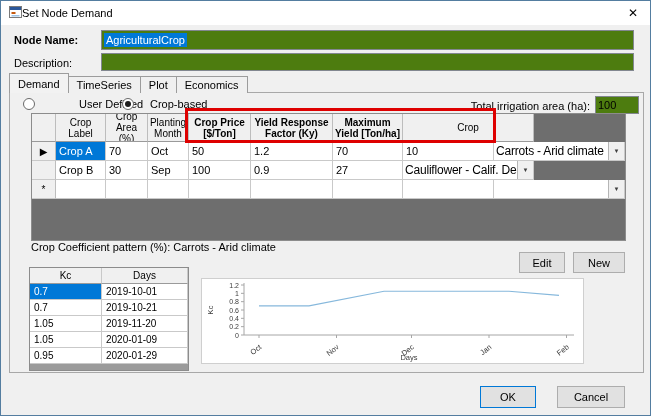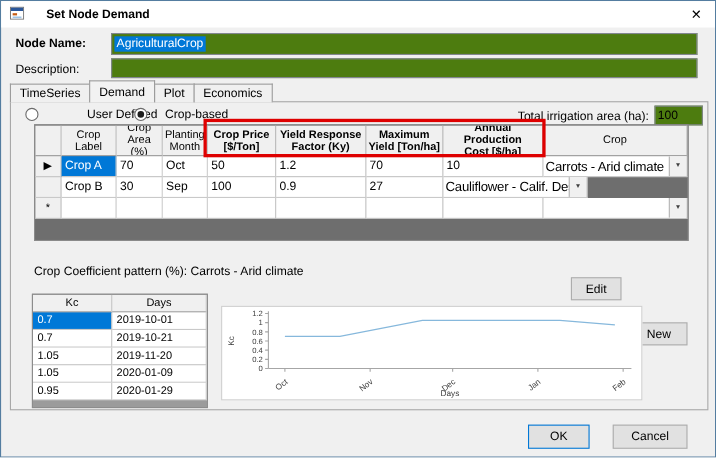--- a/index.html
+++ b/index.html
@@ -4,21 +4,21 @@
 <style>
   * { margin:0; padding:0; box-sizing:border-box; }
   html,body { width:651px; height:416px; overflow:hidden; }
   body { font-family:"Liberation Sans", sans-serif; background:#fff; }
   .dialog { position:relative; width:651px; height:416px; background:#f0f0f0;
             border:1px solid #547da0; font-size:11px; color:#000; overflow:hidden; }
 
   
   .titlebar { position:absolute; top:0; left:0; right:0; height:24px; background:#fff;
               display:flex; align-items:center; padding-left:8px; }
-  .titlebar .title { font-size:11px; margin-left:20px;font-weight:bold; }
+  .titlebar .title { font-size:11px; margin-left:0; }
   .close-btn { position:absolute; right:0; top:0; width:34px; height:23px; display:flex;
                align-items:center; justify-content:center; font-size:12px; cursor:pointer; }
 
   .lbl { position:absolute; font-size:11px; white-space:nowrap; }
   .textbox { position:absolute; background:#4d7c0f; border:1px solid #828790; height:20px;
              display:flex; align-items:center; padding:0 2px; font-size:11px; overflow:hidden; }
   .node-name-lbl { left:13px; top:33px; font-weight:bold; }
   .node-name-box { left:100px; top:29px; width:533px; }
   .node-name-box .selected-text { background:#0078d7; color:#fff; padding:1px 2px; }
   .desc-lbl { left:13px; top:56px; }
@@ -37,21 +37,21 @@
   
   .radio { position:absolute; display:flex; align-items:center; gap:5px; cursor:pointer; z-index:2; }
   .radio .dot { width:12px; height:12px; border:1px solid #6a6a6a; border-radius:50%;
                 background:#fff; position:relative; }
   .radio.on .dot::after { content:""; position:absolute; left:2px; top:2px; width:6px;
                           height:6px; border-radius:50%; background:#1d1d1d; }
   .total-lbl { right:60px; top:99px; z-index:2; }
   .total-box { left:594px; top:95px; width:44px; height:18px; z-index:2; }
 
   
-  .grid { position:absolute; left:30px; top:112px; width:595px; height:106px;
+  .grid { position:absolute; left:30px; top:112px; width:595px; height:128px;
           border:1px solid #8c8c8c; background:#6e6e6e; display:flex; flex-direction:column;
           z-index:2; overflow:hidden; }
   .g-row { display:flex; height:19px; flex:none; }
   .g-row.hdr { height:28px; }
   .g-cell { background:#fff; border-right:1px solid #c9c9c9; border-bottom:1px solid #c9c9c9;
             font-size:11px; display:flex; align-items:center; padding:0 3px; overflow:hidden;
             white-space:nowrap; }
   .hdr .g-cell { background:#f0f0f0; justify-content:center; text-align:center; font-size:10px;
                  line-height:11px; white-space:pre-line; padding:0 1px;
                  border-right:1px solid #bdbdbd; border-bottom:1px solid #9a9a9a; }
@@ -69,21 +69,21 @@
   .g-filler { flex:1; background:#6e6e6e; }
 
   .redbox { position:absolute; left:184px; top:107px; width:311px; height:35px;
             border:3px solid #de0000; z-index:6; pointer-events:none; }
 
   .pattern-lbl { left:30px; top:240px; z-index:2; }
 
   .btn { position:absolute; background:#e1e1e1; border:1px solid #adadad; font-size:11px;
          display:flex; align-items:center; justify-content:center; cursor:pointer; z-index:2; }
   .btn-edit { left:518px; top:251px; width:46px; height:21px; }
-  .btn-new  { left:572px; top:251px; width:52px; height:21px;margin-top:41px; }
+  .btn-new  { left:572px; top:251px; width:52px; height:21px; }
   .btn-ok   { left:479px; top:385px; width:56px; height:22px; border:1px solid #0078d7; }
   .btn-cancel { left:556px; top:385px; width:68px; height:22px; }
 
   
   .kct { position:absolute; left:28px; top:266px; width:160px; height:104px;
          border:1px solid #8c8c8c; background:#9b9b9b; display:flex; flex-direction:column;
          z-index:2; overflow:hidden; }
   .kct-row { display:flex; height:16px; flex:none; }
   .kct-cell { background:#fff; border-right:1px solid #c9c9c9; border-bottom:1px solid #c9c9c9;
               font-size:10px; display:flex; align-items:center; padding:0 4px; overflow:hidden; }
@@ -115,22 +115,22 @@
   </div>
 
   <span class="lbl node-name-lbl">Node Name:</span>
   <div class="textbox node-name-box">
     <span class="selected-text">AgriculturalCrop</span>
   </div>
   <span class="lbl desc-lbl">Description:</span>
   <div class="textbox desc-box"></div>
 
   <div class="tabstrip">
+    <div class="tab active">Demand</div>
     <div class="tab">TimeSeries</div>
-    <div class="tab active">Demand</div>
     <div class="tab">Plot</div>
     <div class="tab">Economics</div>
   </div>
   <div class="tabpanel"></div>
 
   <span class="radio" style="left:22px; top:97px;gap:44px;">
     <span class="dot"></span>
     <span>User Defined</span>
   </span>
   <span class="radio on" style="left:121px; top:97px;gap:16px;">
@@ -150,22 +150,20 @@
       <div class="g-cell w2">Crop
 Area (%)</div>
       <div class="g-cell w3">Planting
 Month</div>
       <div class="g-cell w4" style="font-weight:bold;">Crop Price
 [$/Ton]</div>
       <div class="g-cell w5" style="font-weight:bold;">Yield Response
 Factor (Ky)</div>
       <div class="g-cell w6" style="font-weight:bold;">Maximum
 Yield [Ton/ha]</div>
-      <div class="g-cell w7" style="font-weight:bold;">Annual Production
-Cost [$/ha]</div>
       <div class="g-cell w8">Crop</div>
     </div>
     <div class="g-row">
       <div class="g-cell g-rowhdr">▶</div>
       <div class="g-cell w1 sel">Crop A</div>
       <div class="g-cell w2">70</div>
       <div class="g-cell w3">Oct</div>
       <div class="g-cell w4">50</div>
       <div class="g-cell w5">1.2</div>
       <div class="g-cell w6">70</div>

